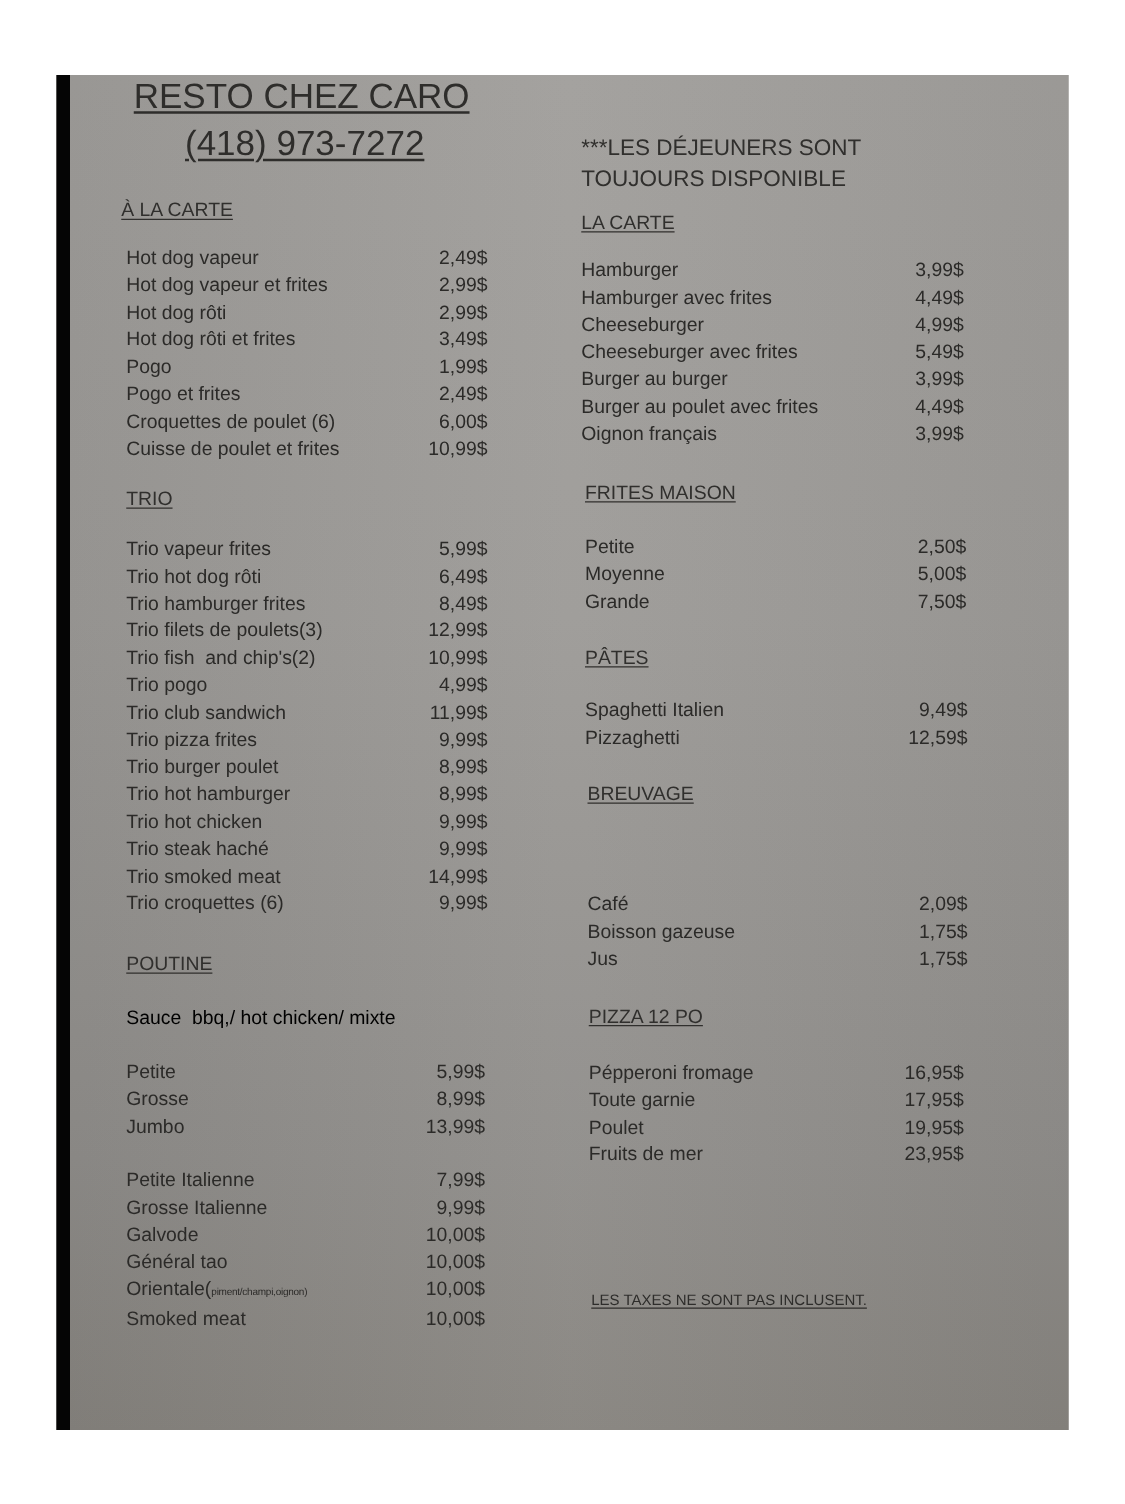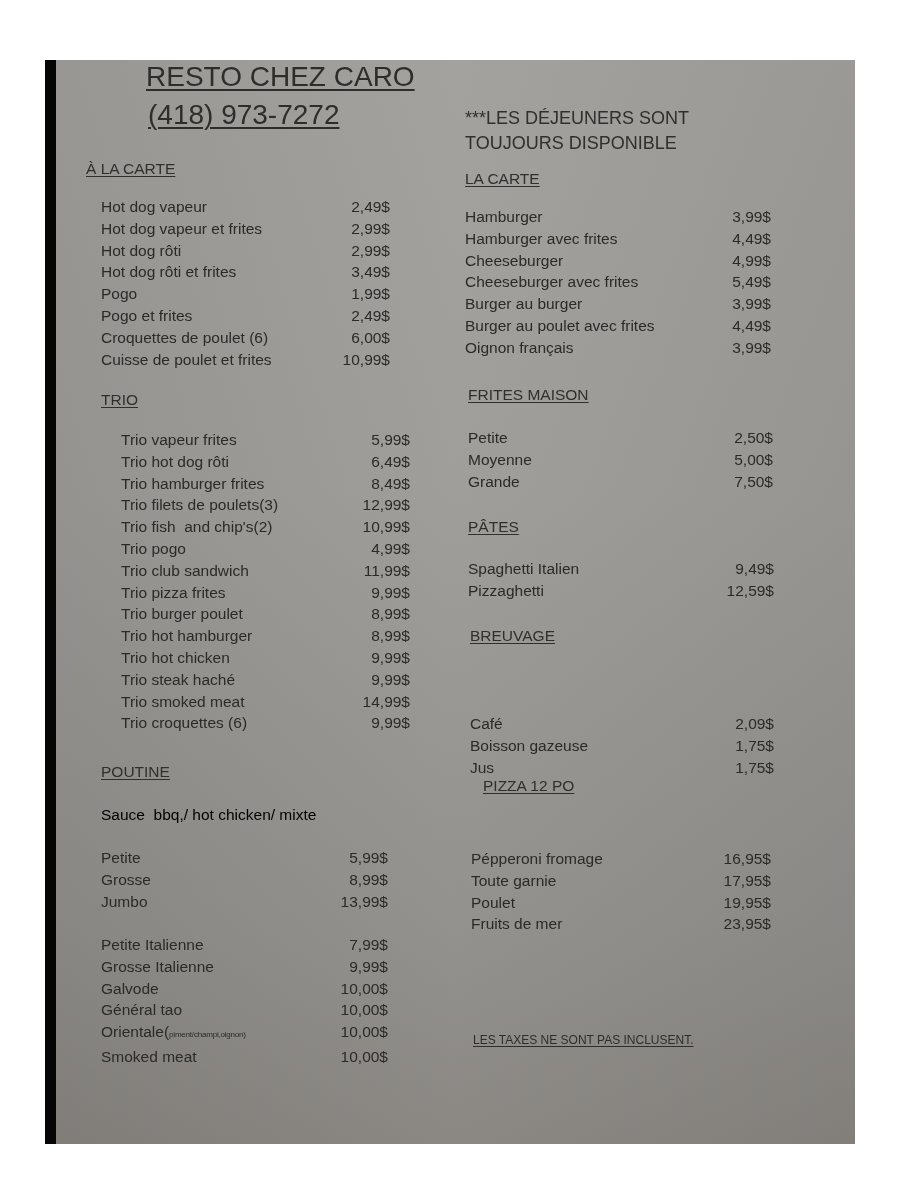--- a/index.html
+++ b/index.html
@@ -42,21 +42,20 @@
       left: 107px;
       top: 61px;
       font-size: 28px;
       line-height: 32px;
       text-decoration: underline;
       text-decoration-thickness: 2px;
       text-underline-offset: 3px;
       color: #2e2d2b;
       letter-spacing: 0px;
       white-space: nowrap;
-      margin-left: 39px;
     }
     .phone {
       left: 148px;
       top: 99px;
       font-size: 28px;
       line-height: 32px;
       text-decoration: underline;
       text-decoration-thickness: 2px;
       text-underline-offset: 3px;
       color: #2e2d2b;
@@ -117,21 +116,21 @@
 
 <div class="photo">
   <div class="photo-edge"></div>
   <div class="paper-shade"></div>
 </div>
 
 <div class="abs title">RESTO CHEZ CARO</div>
 <div class="abs phone">(418) 973-7272</div>
 <div class="abs note">***LES DÉJEUNERS SONT TOUJOURS DISPONIBLE</div>
 
-<div class="abs heading" style="left:86px; top:160px;">À LA CARTE</div>
+<div class="abs heading" style="left:97px; top:160px;">À LA CARTE</div>
 <div class="abs item-list" style="left:101px; top:196px; width:289px;">
   <div class="row">
       <span>Hot dog vapeur</span>
       <span class="price">2,49$</span>
     </div>
   <div class="row">
       <span>Hot dog vapeur et frites</span>
       <span class="price">2,99$</span>
     </div>
   <div class="row">
@@ -154,21 +153,21 @@
       <span>Croquettes de poulet (6)</span>
       <span class="price">6,00$</span>
     </div>
   <div class="row">
       <span>Cuisse de poulet et frites</span>
       <span class="price">10,99$</span>
     </div>
 </div>
 
 <div class="abs heading" style="left:101px; top:391px;">TRIO</div>
-<div class="abs item-list" style="left:101px; top:429px; width:289px;margin-left:20px;">
+<div class="abs item-list" style="left:101px; top:429px; width:289px;">
   <div class="row">
       <span>Trio vapeur frites</span>
       <span class="price">5,99$</span>
     </div>
   <div class="row">
       <span>Trio hot dog rôti</span>
       <span class="price">6,49$</span>
     </div>
   <div class="row">
       <span>Trio hamburger frites</span>
@@ -332,21 +331,21 @@
   <div class="row">
       <span>Boisson gazeuse</span>
       <span class="price">1,75$</span>
     </div>
   <div class="row">
       <span>Jus</span>
       <span class="price">1,75$</span>
     </div>
 </div>
 
-<div class="abs heading" style="left:471px; top:777px;margin-left:12px;">PIZZA 12 PO</div>
+<div class="abs heading" style="left:471px; top:805px;">PIZZA 12 PO</div>
 <div class="abs item-list" style="left:471px; top:848px; width:300px;">
   <div class="row">
       <span>Pépperoni fromage</span>
       <span class="price">16,95$</span>
     </div>
   <div class="row">
       <span>Toute garnie</span>
       <span class="price">17,95$</span>
     </div>
   <div class="row">

